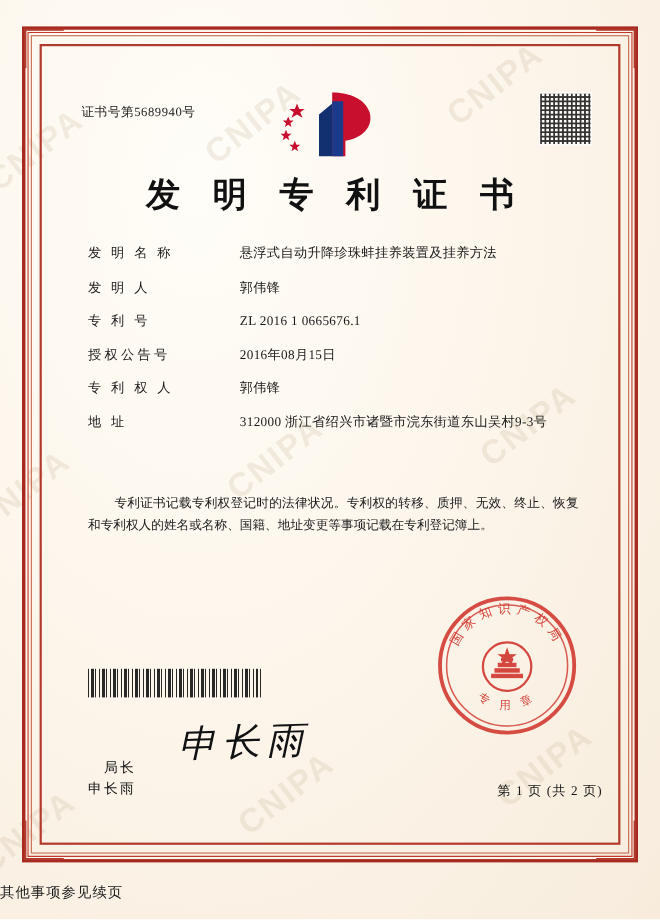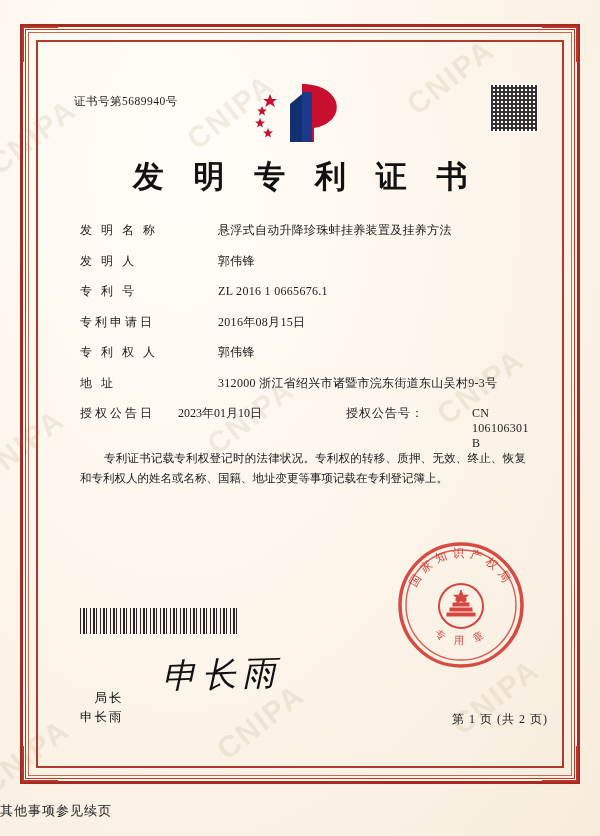--- a/index.html
+++ b/index.html
@@ -283,36 +283,30 @@
       </div>
       <div class="row">
         <div class="lbl">发 明 人</div>
         <div class="val">郭伟锋</div>
       </div>
       <div class="row">
         <div class="lbl">专 利 号</div>
         <div class="val">ZL 2016 1 0665676.1</div>
       </div>
       <div class="row">
-        <div class="lbl">专利申请日</div>
+        <div class="lbl">授权公告号</div>
         <div class="val">2016年08月15日</div>
       </div>
       <div class="row">
         <div class="lbl">专 利 权 人</div>
         <div class="val">郭伟锋</div>
       </div>
       <div class="row">
         <div class="lbl">地 址</div>
         <div class="val">312000 浙江省绍兴市诸暨市浣东街道东山吴村9-3号</div>
-      </div>
-      <div class="row split">
-        <div class="lbl">授权公告日</div>
-        <div class="val2">2023年01月10日</div>
-        <div class="lbl2">授权公告号：</div>
-        <div class="val">CN 106106301 B</div>
       </div>
     </div>
 
     <div class="paras">
       <p>专利证书记载专利权登记时的法律状况。专利权的转移、质押、无效、终止、恢复和专利权人的姓名或名称、国籍、地址变更等事项记载在专利登记簿上。</p>
     </div>
 
     <div class="barcode"></div>
 
     <div class="sig-labels">

